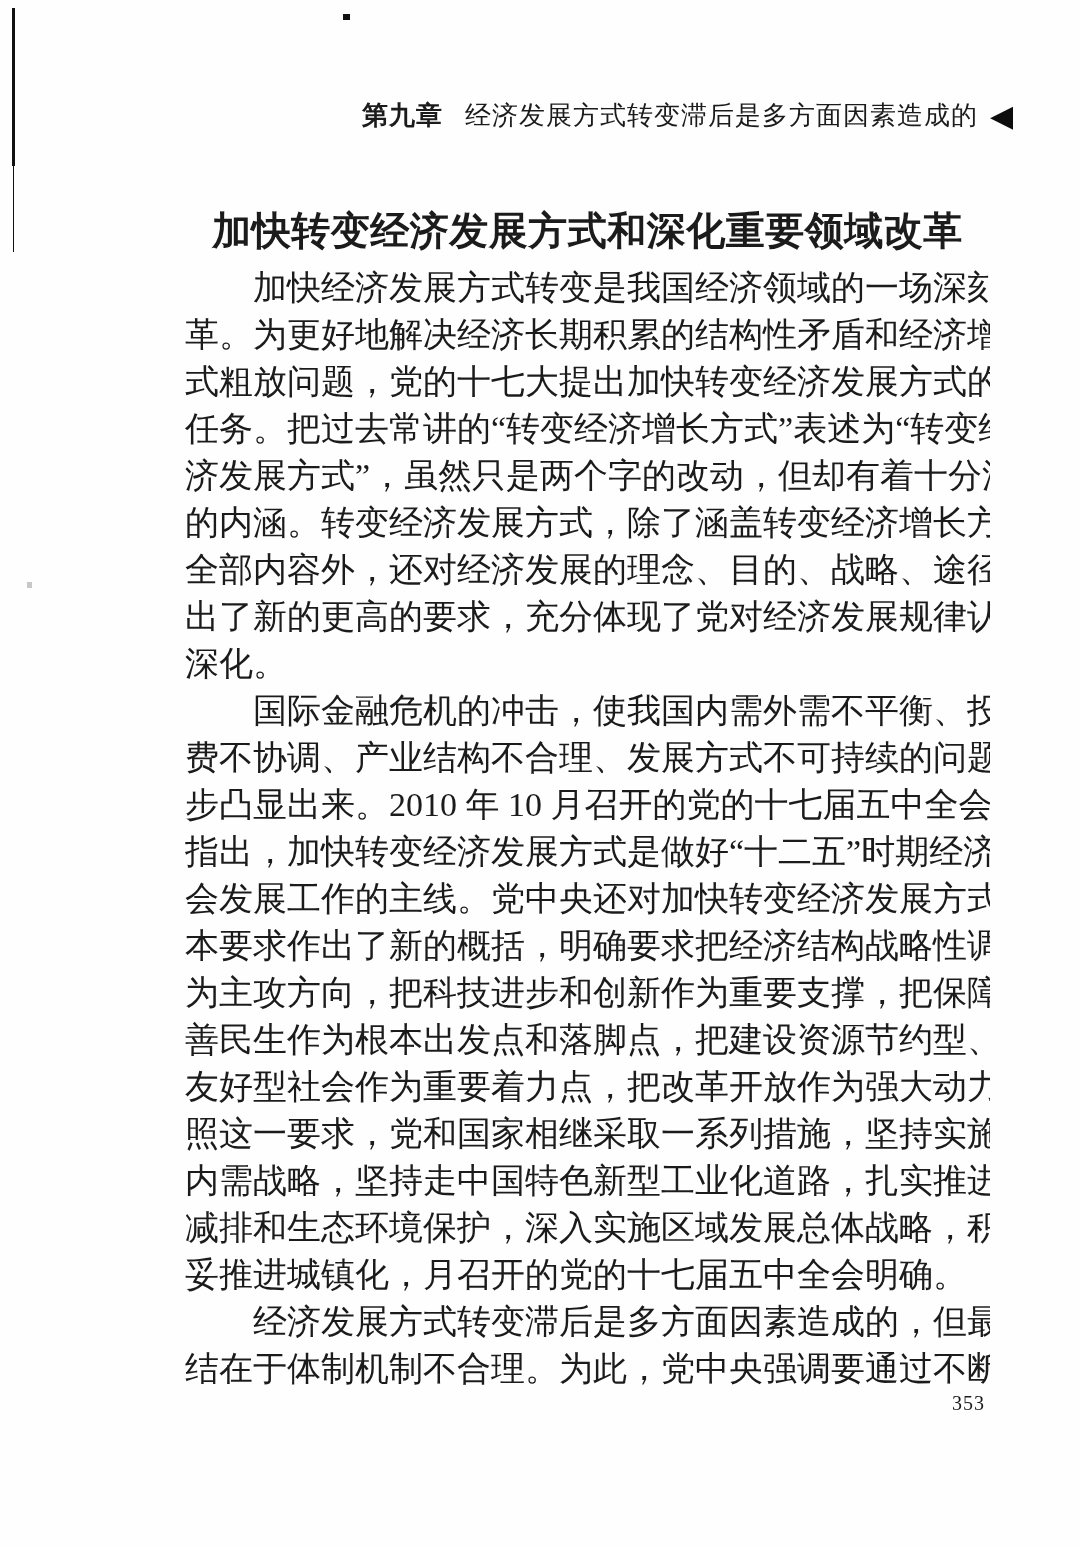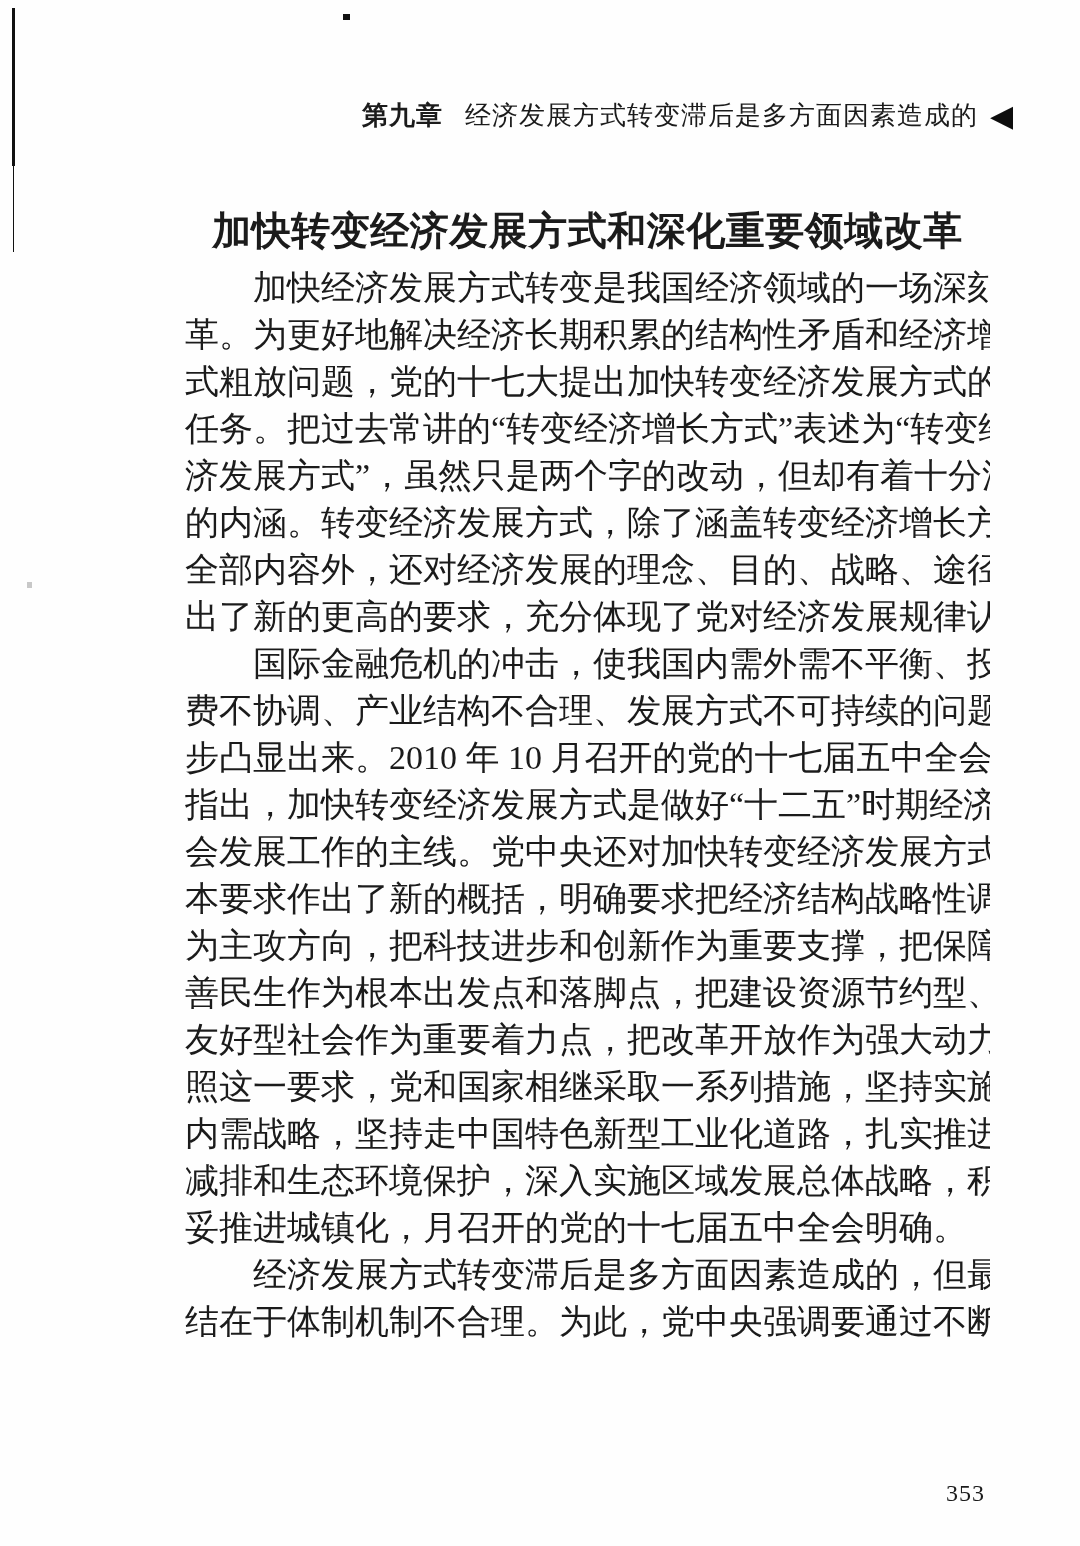--- a/index.html
+++ b/index.html
@@ -76,23 +76,23 @@
     overflow: hidden;
     text-align: justify;
     text-justify: inter-character;
     white-space: nowrap;
   }
   .line.full { text-align-last: justify; }
   .line.first { text-indent: 2em; }
 
   .page-number {
     position: absolute;
-    top: 1480px;
+    top: 1392px;
     right: 95px;
-    font-size: 24px;
+    font-size: 20px;
     letter-spacing: 1px;
   }
 </style>
 </head>
 <body>
 
 <div class="page">
 
   <div class="artifact edge-line-thick"></div>
   <div class="artifact edge-line-thin"></div>
@@ -110,20 +110,21 @@
   <div class="body-text" id="body-text">
       <div class="para">
         <div class="line first full">加快经济发展方式转变是我国经济领域的一场深刻变</div>
         <div class="line full">革。为更好地解决经济长期积累的结构性矛盾和经济增长方</div>
         <div class="line full">式粗放问题，党的十七大提出加快转变经济发展方式的战略</div>
         <div class="line full">任务。把过去常讲的“转变经济增长方式”表述为“转变经</div>
         <div class="line full">济发展方式”，虽然只是两个字的改动，但却有着十分深刻</div>
         <div class="line full">的内涵。转变经济发展方式，除了涵盖转变经济增长方式的</div>
         <div class="line full">全部内容外，还对经济发展的理念、目的、战略、途径等提</div>
         <div class="line full">出了新的更高的要求，充分体现了党对经济发展规律认识的</div>
+        <div class="line">深化。</div>
       </div>
       <div class="para">
         <div class="line first full">国际金融危机的冲击，使我国内需外需不平衡、投资消</div>
         <div class="line full">费不协调、产业结构不合理、发展方式不可持续的问题进一</div>
         <div class="line full">步凸显出来。2010 年 10 月召开的党的十七届五中全会明确</div>
         <div class="line full">指出，加快转变经济发展方式是做好“十二五”时期经济社</div>
         <div class="line full">会发展工作的主线。党中央还对加快转变经济发展方式的基</div>
         <div class="line full">本要求作出了新的概括，明确要求把经济结构战略性调整作</div>
         <div class="line full">为主攻方向，把科技进步和创新作为重要支撑，把保障和改</div>
         <div class="line full">善民生作为根本出发点和落脚点，把建设资源节约型、环境</div>

